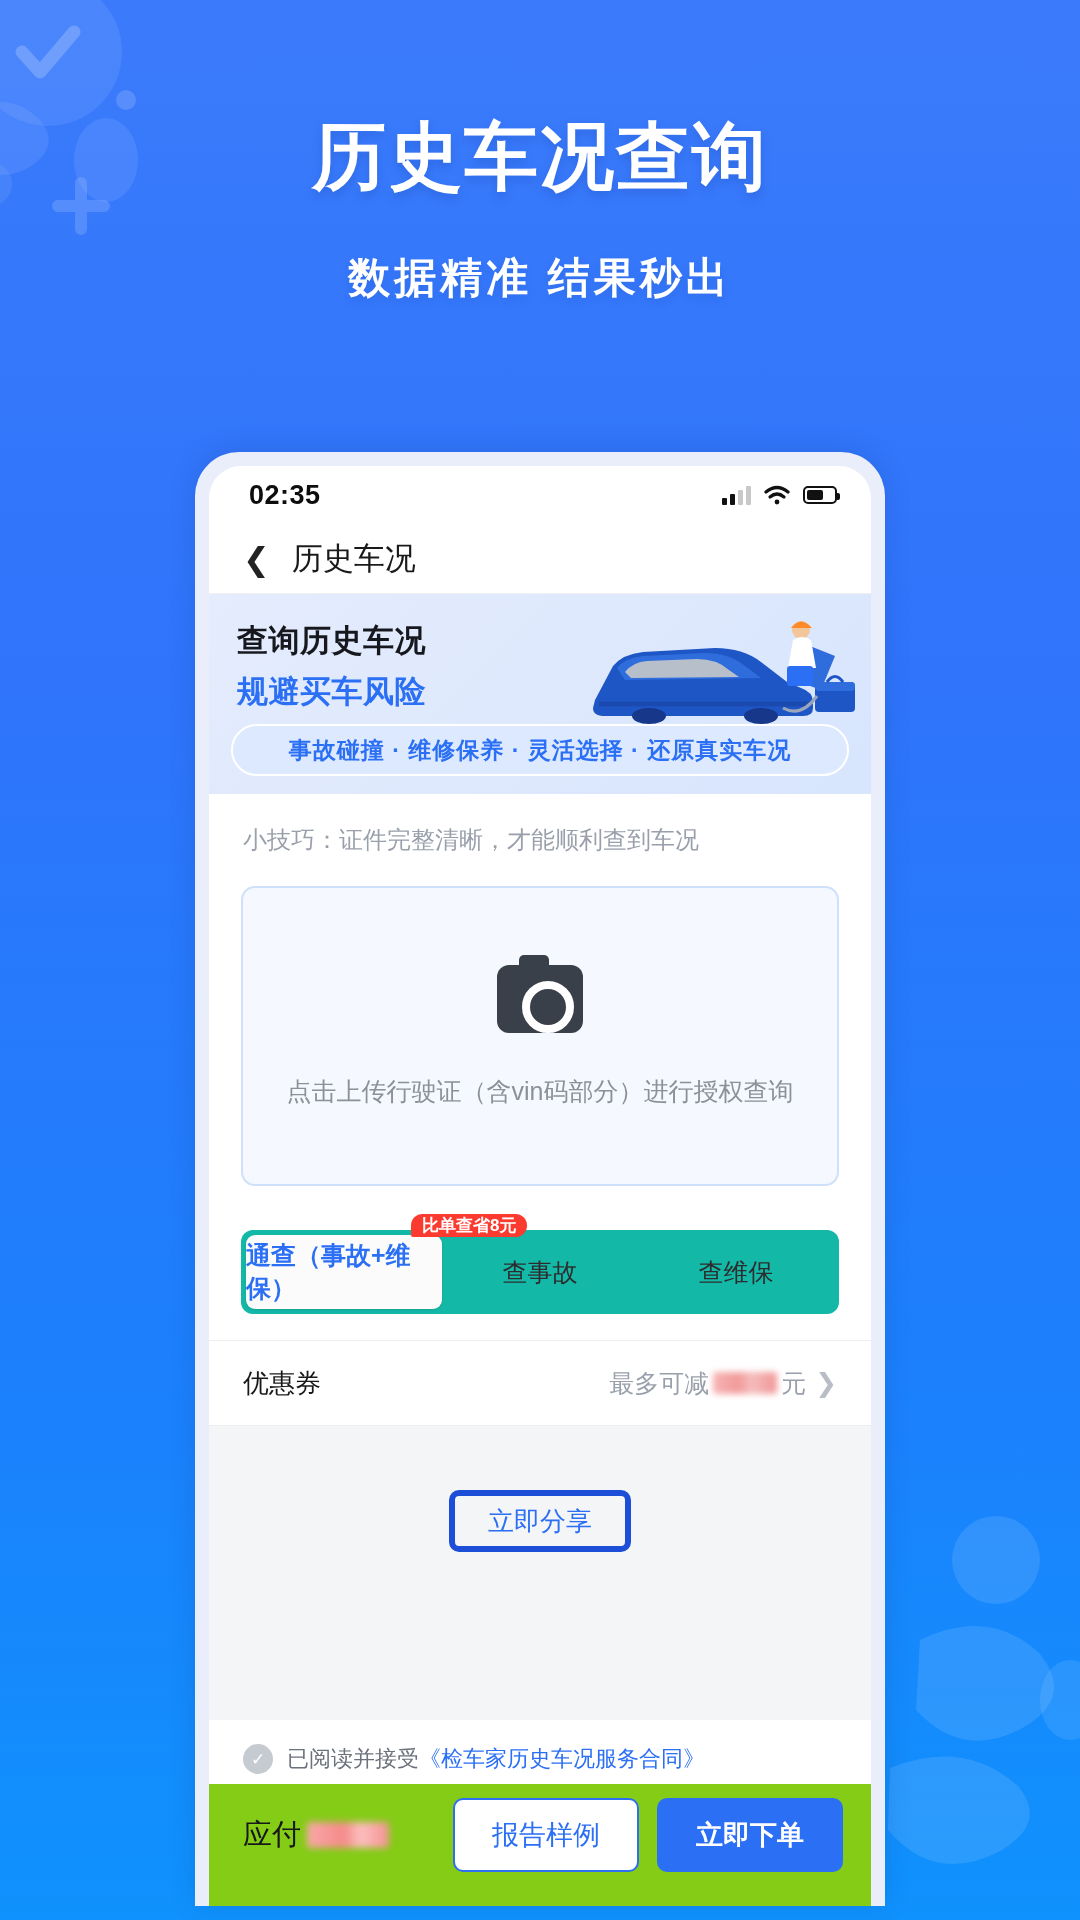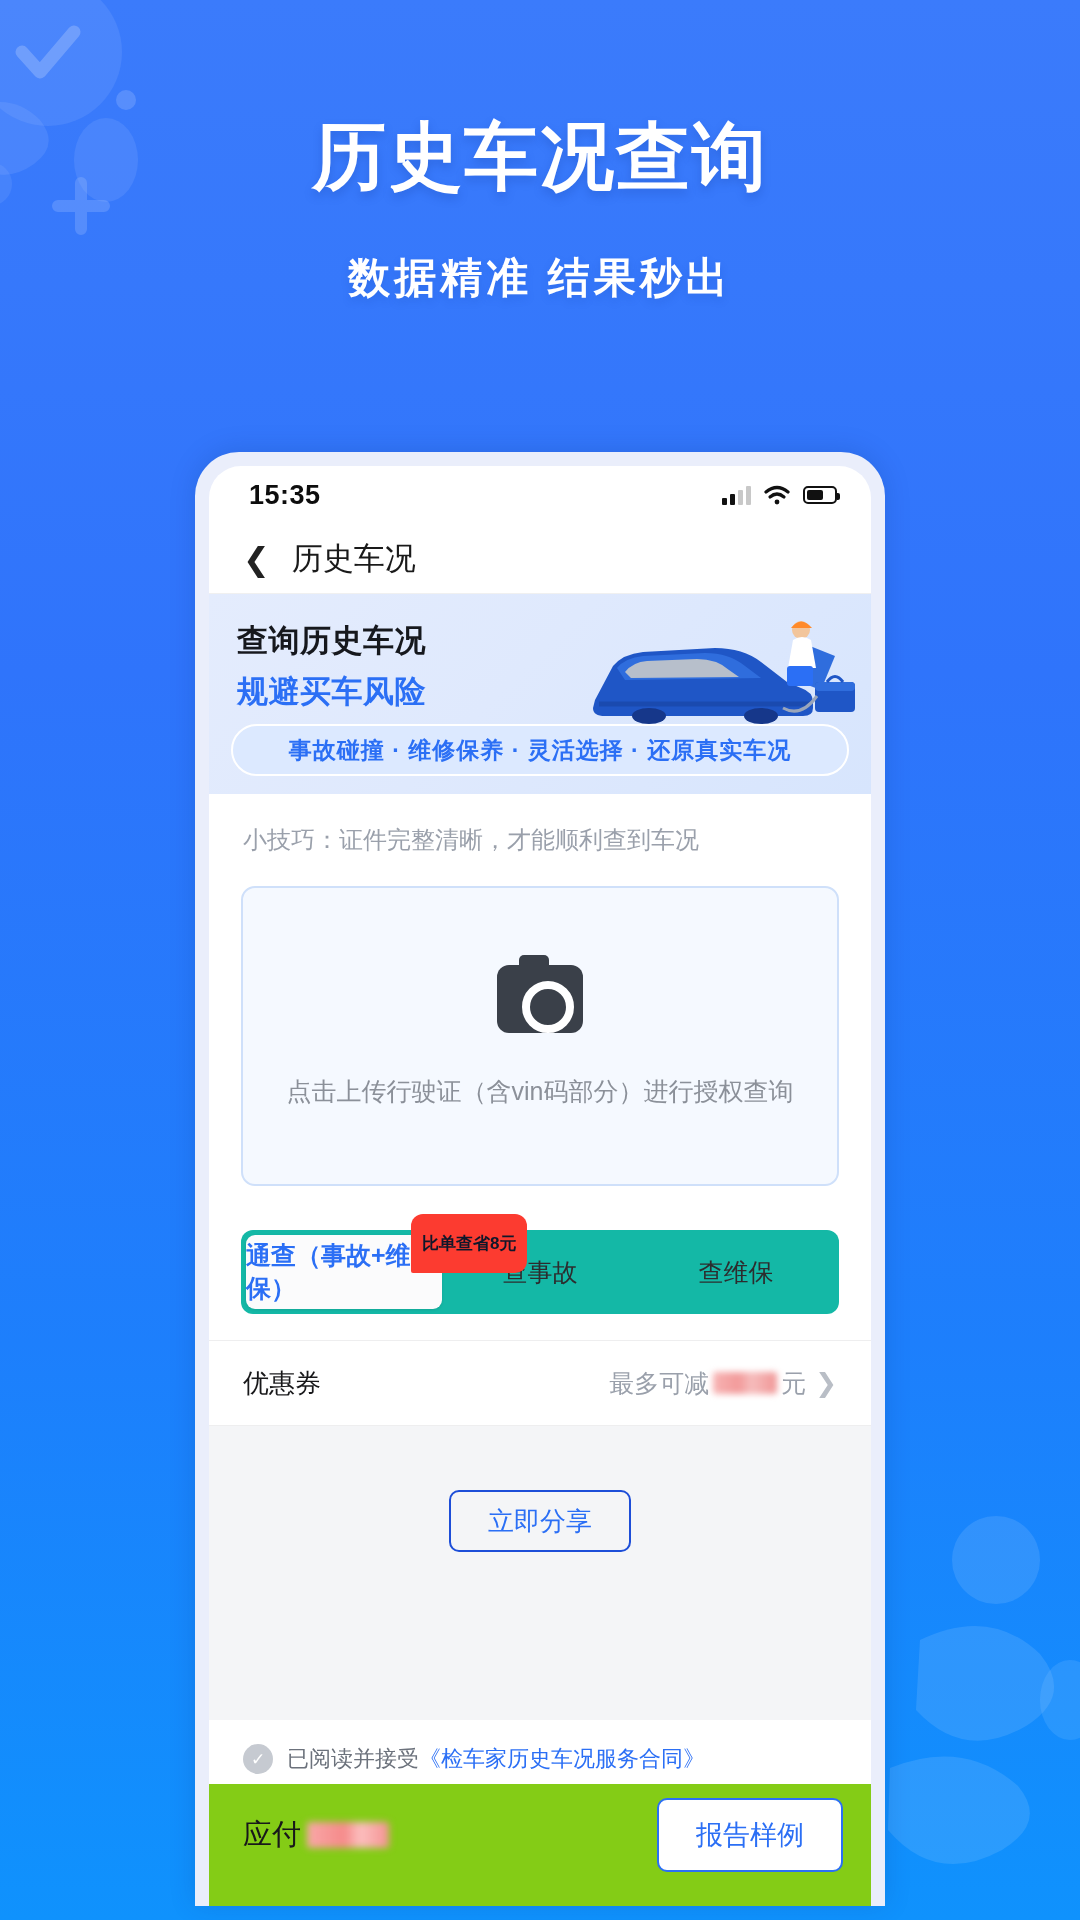--- a/index.html
+++ b/index.html
@@ -127,22 +127,22 @@
   .tab {
     flex: 1; display: flex; align-items: center; justify-content: center;
     font-size: 25px; color: #2c2c2e; border-radius: 9px;
   }
   .tab.active {
     background: #fbfbfc; color: #2b6ff5; font-weight: 700;
     box-shadow: 0 1px 3px rgba(0,0,0,.10);
   }
   .tab-badge {
     position: absolute; top: -16px; left: 170px;
-    background: #fc3b30; color: #0f172a; font-size: 17px; font-weight: 700;
-    padding: 18px 11px; border-radius: 12px 12px 12px 2px; white-space: nowrap; text-align: center;
+    background: #fc3b30; color: #ffffff; font-size: 17px; font-weight: 700;
+    padding: 0 11px; border-radius: 12px 12px 12px 2px; white-space: nowrap; text-align: center;
   }
 
   .divider-gap { height: 26px; background: #ffffff; }
   .thin-line { height: 1px; background: #eeeeef; margin: 0 0; }
 
   
   .coupon {
     height: 84px; display: flex; align-items: center; justify-content: space-between;
     padding: 0 34px; background: #ffffff;
   }
@@ -155,21 +155,21 @@
     filter: blur(3px); border-radius: 3px;
   }
   .chev { font-size: 26px; color: #b9bec6; }
 
   
   .share {
     background: #f4f5f7; padding: 34px 0 40px 0; text-align: center; flex: 1;
   }
   .share-text { font-size: 25px; color: #4a4f57; }
   .share-btn {
-    margin: 30px auto 0 auto; width: 182px; height: 62px; border: 2px solid #1d4ed8;
+    margin: 30px auto 0 auto; width: 182px; height: 62px; border: 6px solid #1d4ed8;
     border-radius: 10px; background: transparent; color: #2b6ff5; font-size: 26px;
     display: flex; align-items: center; justify-content: center;
     font-family: "Liberation Sans", sans-serif;
   }
 
   
   .agree {
     background: #ffffff; display: flex; align-items: center; gap: 14px;
     padding: 24px 34px 10px 34px;
   }
@@ -229,21 +229,21 @@
 <div class="hero">
   <div class="hero-title">历史车况查询</div>
   <div class="hero-sub">数据精准 结果秒出</div>
 </div>
 
 <div class="phone-wrap">
  <div class="phone">
   <div class="screen">
 
     <div class="statusbar">
-      <div class="status-time">15:35</div>
+      <div class="status-time">02:35</div>
       <div class="status-icons">
         <div class="sig">
           <i></i>
               <i></i>
               <i class="dim"></i>
               <i class="dim"></i>
         </div>
         <svg width="26" height="20" viewBox="0 0 26 20">
           <path d="M2 7 Q13 -2 24 7" stroke="#111" stroke-width="3.2" fill="none" stroke-linecap="round"></path>
           <path d="M6 12 Q13 6 20 12" stroke="#111" stroke-width="3.2" fill="none" stroke-linecap="round"></path>
@@ -336,18 +336,19 @@
           <span>已阅读并接受</span><span class="agree-link">《检车家历史车况服务合同》</span>
         </div>
       </div>
 
       <div class="footer">
         <div class="pay">
           <span class="pay-label">应付</span>
           <span class="pay-blur"></span>
         </div>
         <div class="btn-sample">报告样例</div>
+        <div class="btn-order">立即下单</div>
       </div>
 
     </div>
   </div>
  </div>
 </div>
 
 </body></html>

